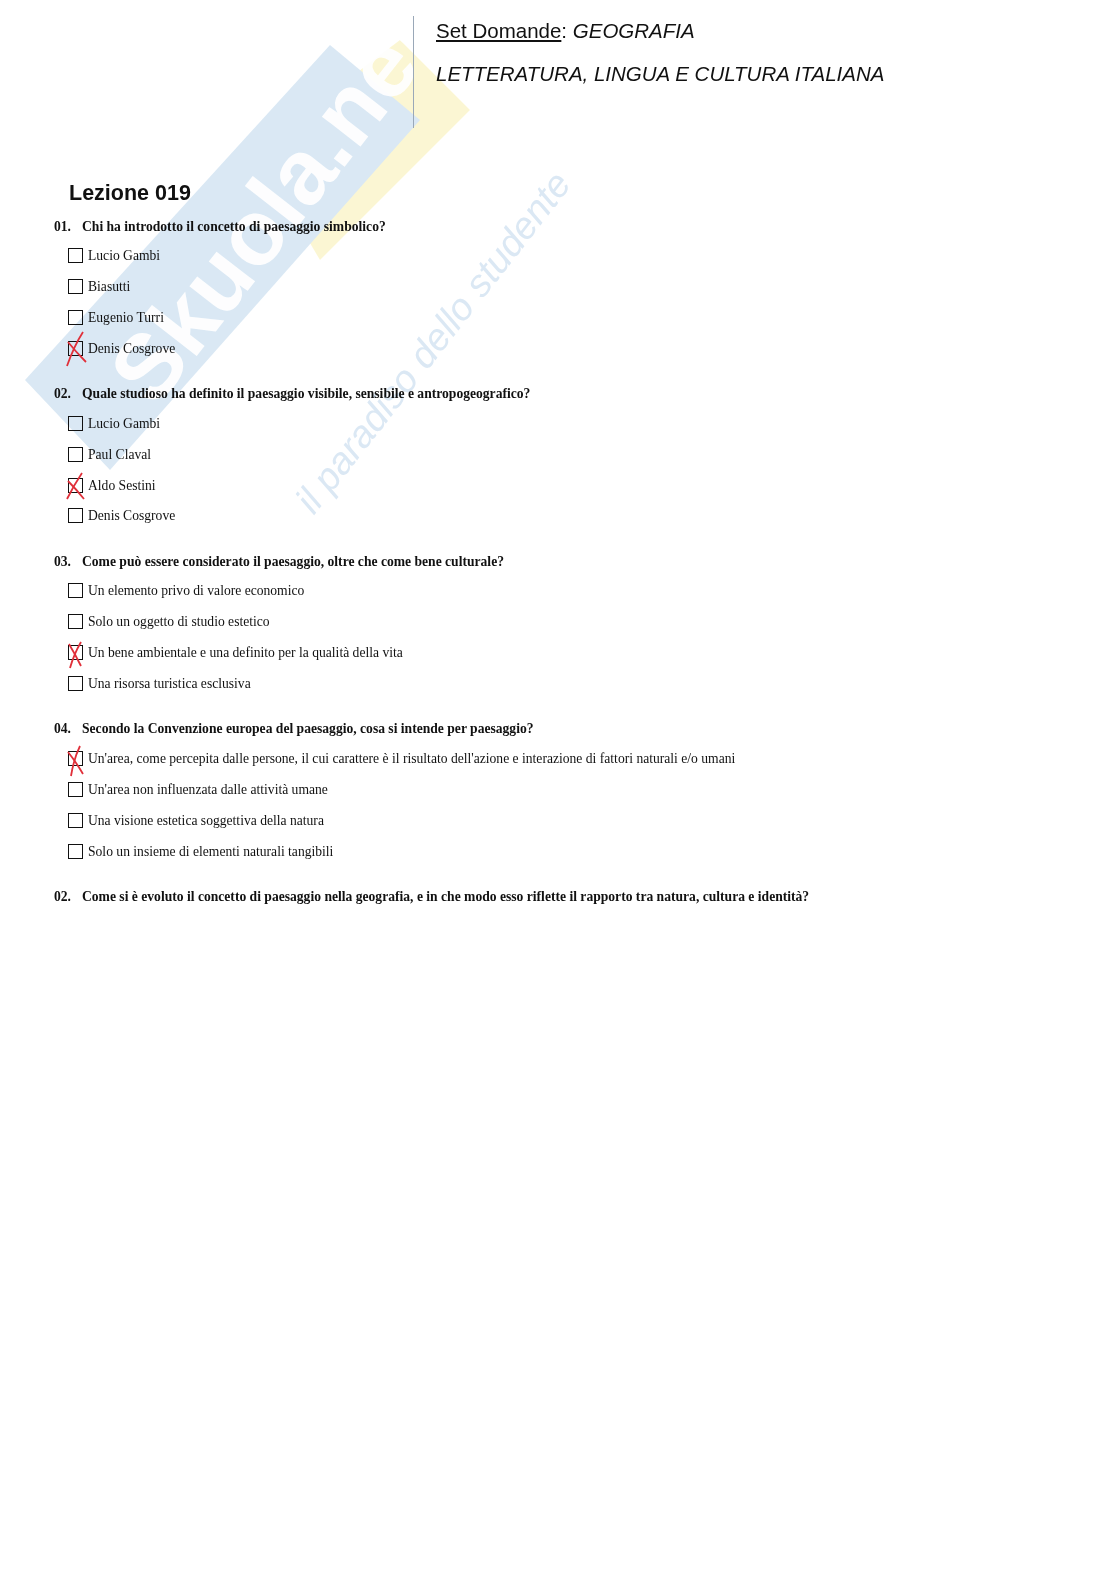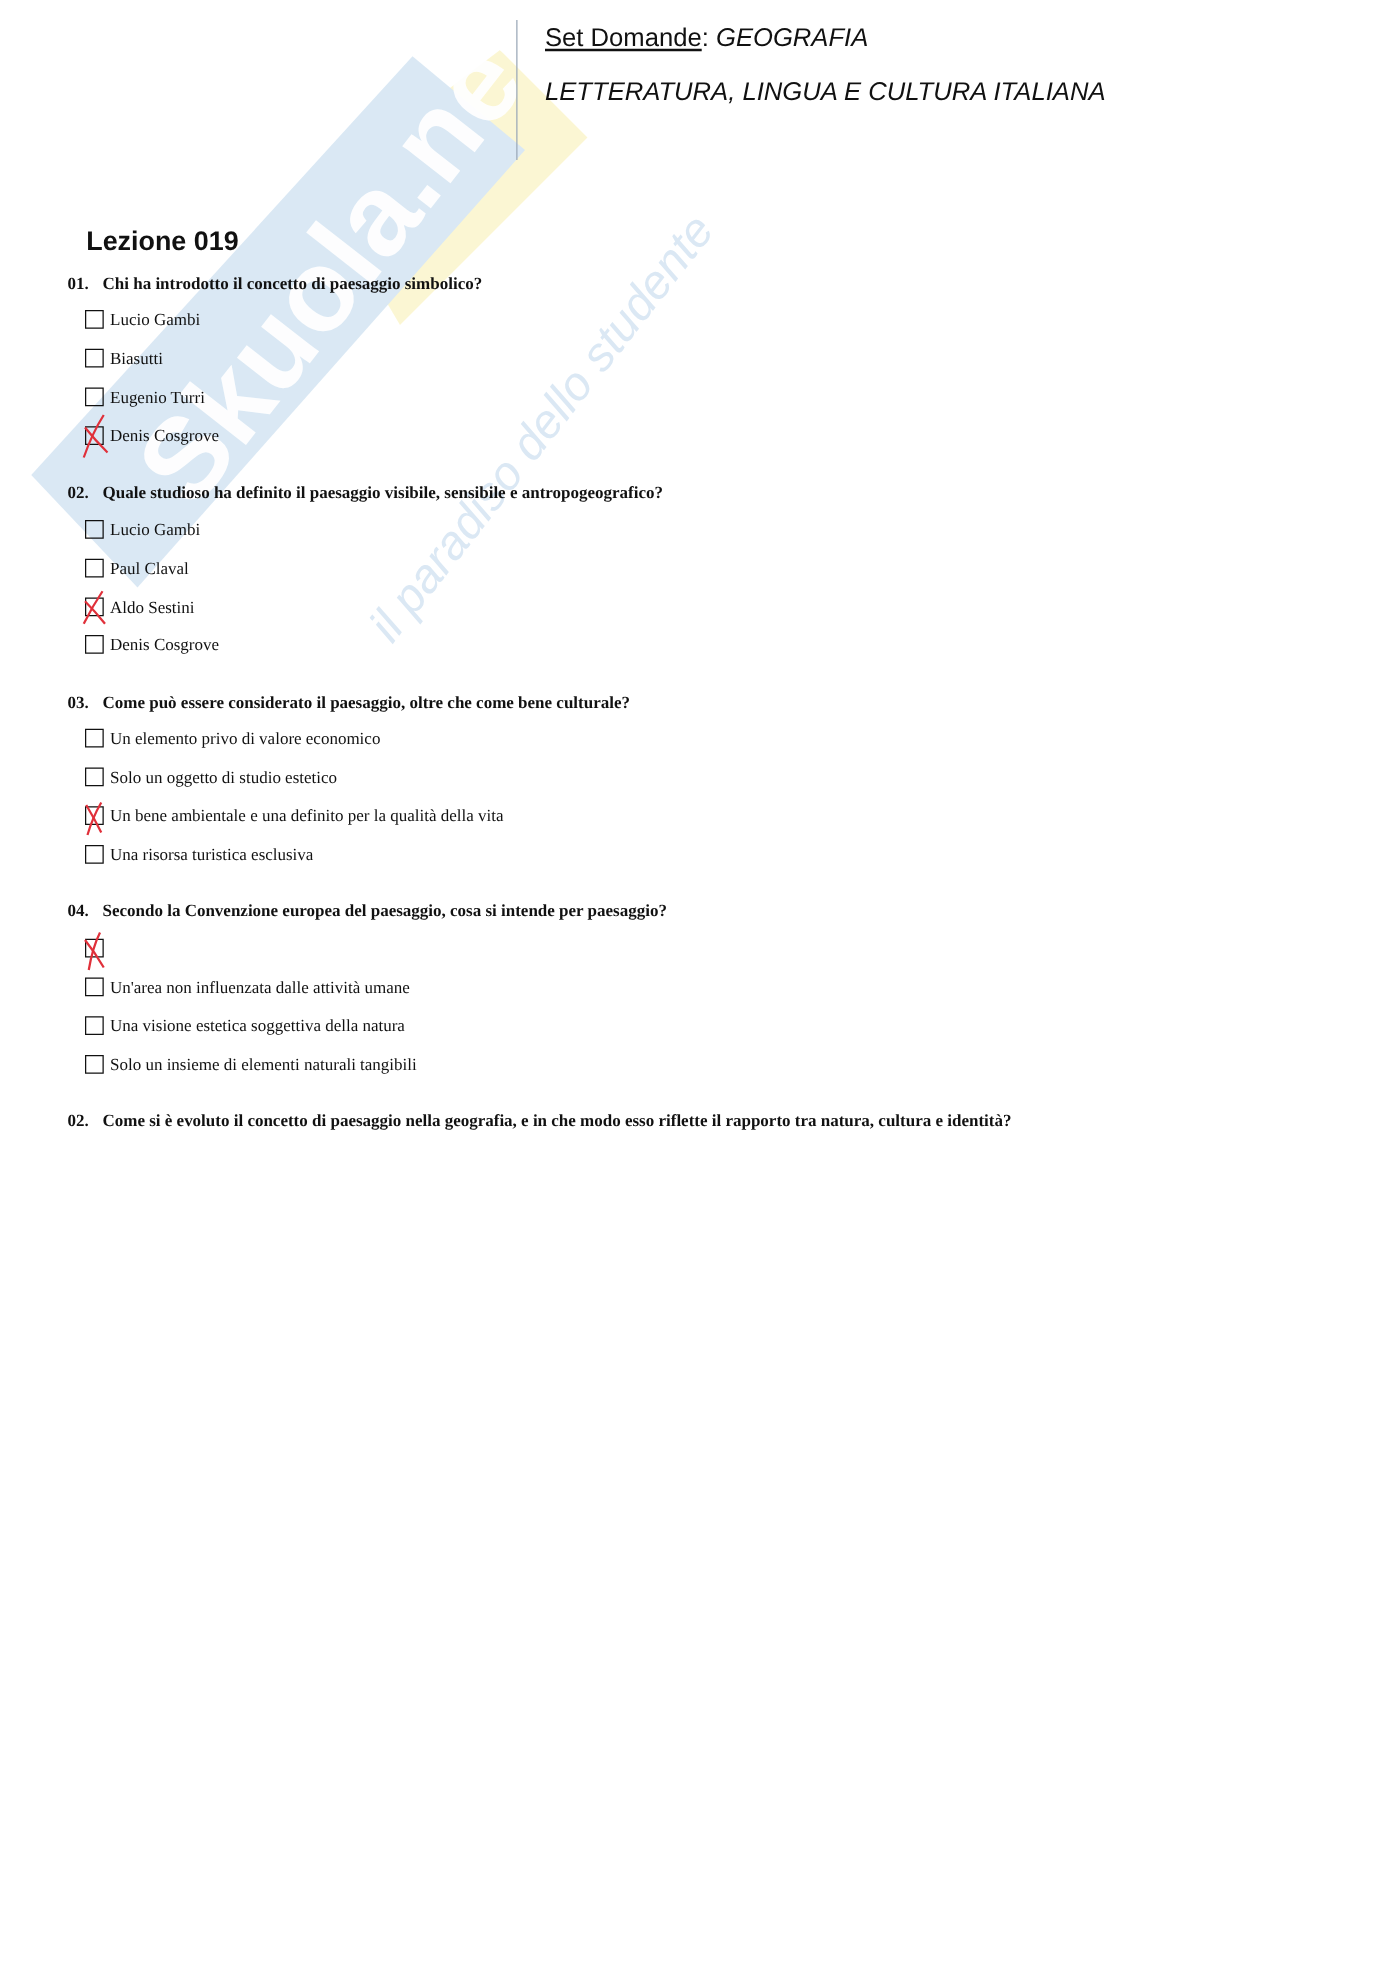--- a/index.html
+++ b/index.html
@@ -140,20 +140,21 @@
 <p class="question" style="top:721px">
   <span class="num">04.</span><span>Secondo la Convenzione europea del paesaggio, cosa si intende per paesaggio?</span>
 </p>
 <div class="option" style="top:751px">
   <span class="box">
     <svg class="mark" viewBox="0 0 26 38">
         <path d="M16 6 Q10 18 7 36" stroke="#e0303a" stroke-width="1.8" fill="none"></path>
         <path d="M4 12 Q12 22 19 34" stroke="#e0303a" stroke-width="1.8" fill="none"></path>
       </svg>
   </span>
+  <span>Un'area, come percepita dalle persone, il cui carattere è il risultato dell'azione e interazione di fattori naturali e/o umani</span>
 </div>
 <div class="option" style="top:782px">
   <span class="box"></span>
   <span>Un'area non influenzata dalle attività umane</span>
 </div>
 <div class="option" style="top:813px">
   <span class="box"></span>
   <span>Una visione estetica soggettiva della natura</span>
 </div>
 <div class="option" style="top:844px">

